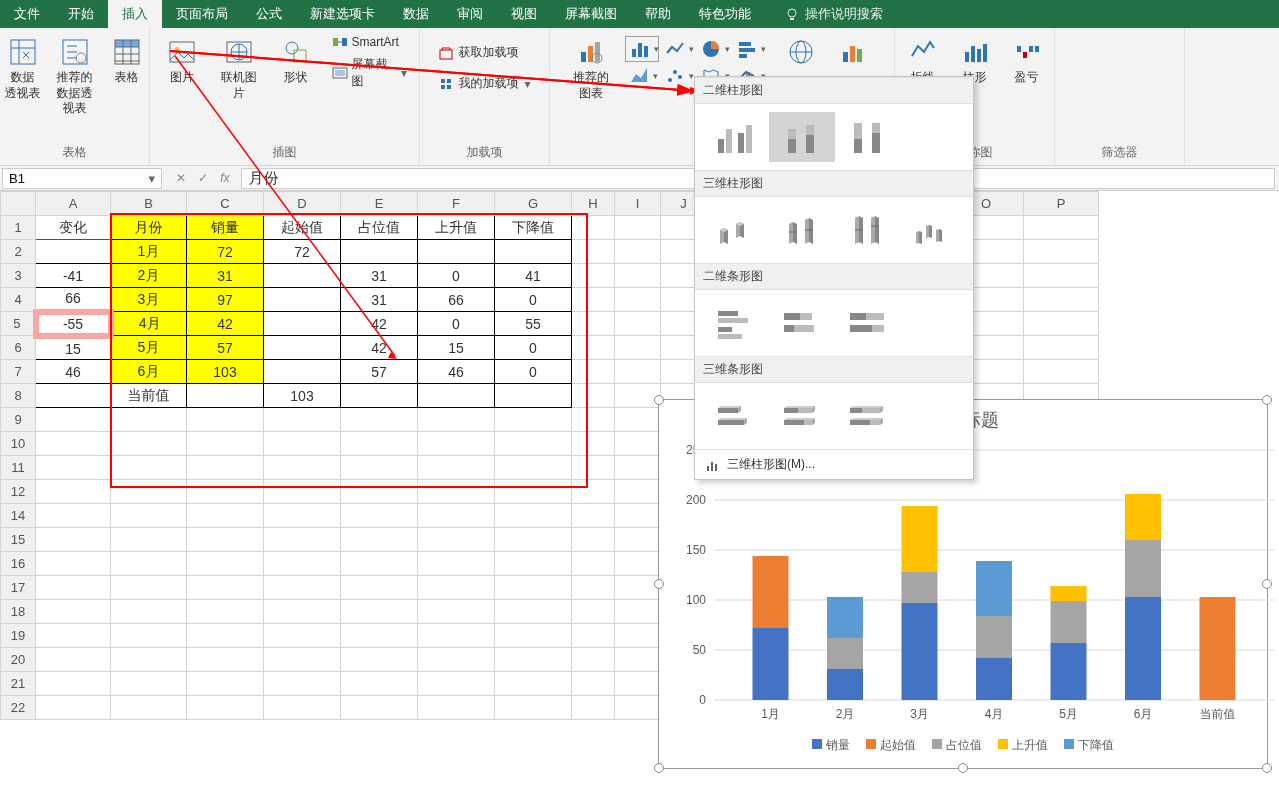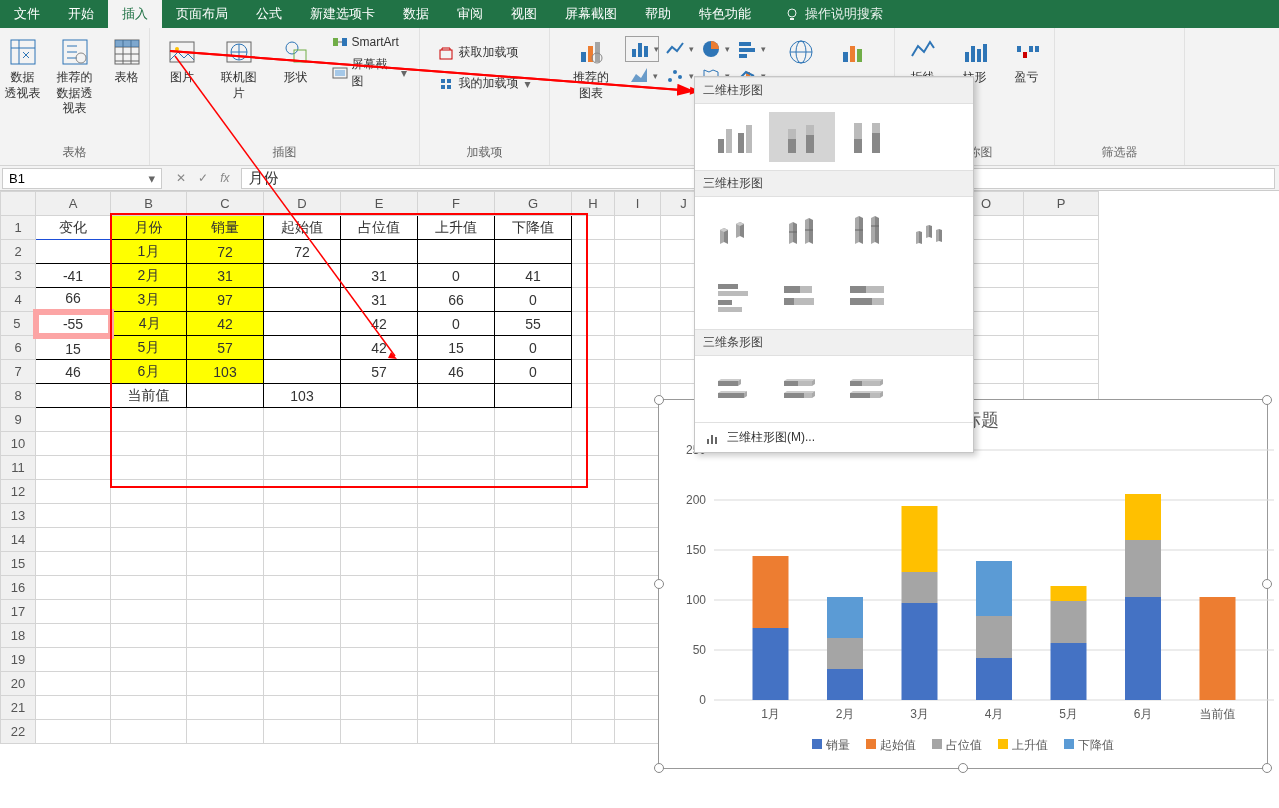--- a/index.html
+++ b/index.html
@@ -572,39 +572,20 @@
           <td class="" style=""></td>
           <td class="" style=""></td>
           <td class="" style=""></td>
           <td class="" style=""></td>
           <td class="" style=""></td>
           <td class="" style=""></td>
           <td class="" style=""></td>
           <td class="" style=""></td>
         </tr>
         <tr>
-          <th class="rowh">13</th>
-          <td class="" style=""></td>
-          <td class="" style=""></td>
-          <td class="" style=""></td>
-          <td class="" style=""></td>
-          <td class="" style=""></td>
-          <td class="" style=""></td>
-          <td class="" style=""></td>
-          <td class="" style=""></td>
-          <td class="" style=""></td>
-          <td class="" style=""></td>
-          <td class="" style=""></td>
-          <td class="" style=""></td>
-          <td class="" style=""></td>
-          <td class="" style=""></td>
-          <td class="" style=""></td>
-          <td class="" style=""></td>
-        </tr>
-        <tr>
           <th class="rowh">14</th>
           <td class="" style=""></td>
           <td class="" style=""></td>
           <td class="" style=""></td>
           <td class="" style=""></td>
           <td class="" style=""></td>
           <td class="" style=""></td>
           <td class="" style=""></td>
           <td class="" style=""></td>
           <td class="" style=""></td>
@@ -865,20 +846,21 @@
               <path d="M6 28V16l3-1v12z" fill="#aaa"></path>
               <path d="M9 15l3 1v12l-3-1z" fill="#888"></path>
             </g>
             <g transform="translate(20,2)">
               <path d="M6 28V16l3-1v12z" fill="#aaa"></path>
               <path d="M9 15l3 1v12l-3-1z" fill="#888"></path>
             </g>
           </svg>
         </div>
     </div>
+    <div class="section-hdr">二维条形图</div>
     <div class="icon-row">
       <div class="chart-opt">
           <svg width="44" height="36">
             <rect x="4" y="6" width="20" height="5" fill="#888"></rect>
             <rect x="4" y="13" width="30" height="5" fill="#bbb"></rect>
             <rect x="4" y="22" width="14" height="5" fill="#888"></rect>
             <rect x="4" y="29" width="24" height="5" fill="#bbb"></rect>
           </svg>
         </div>
       <div class="chart-opt">

